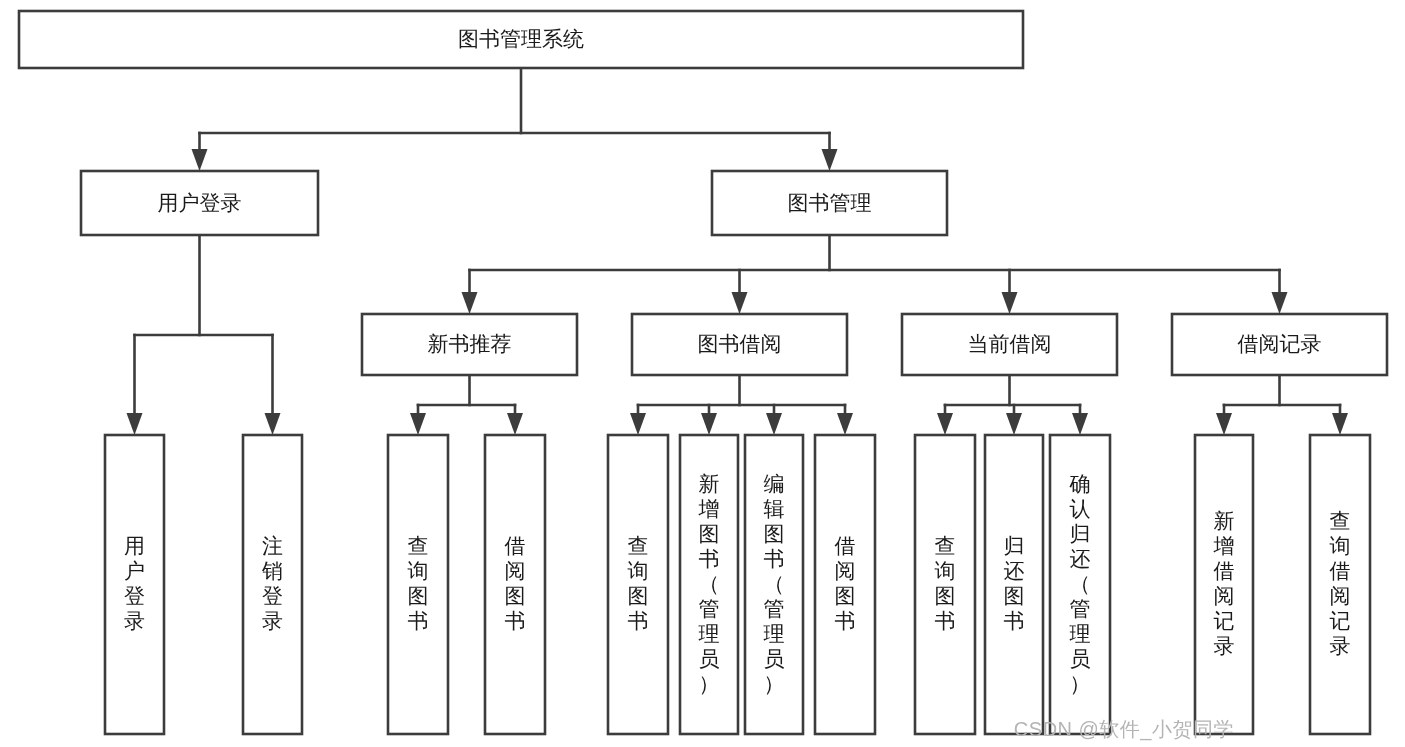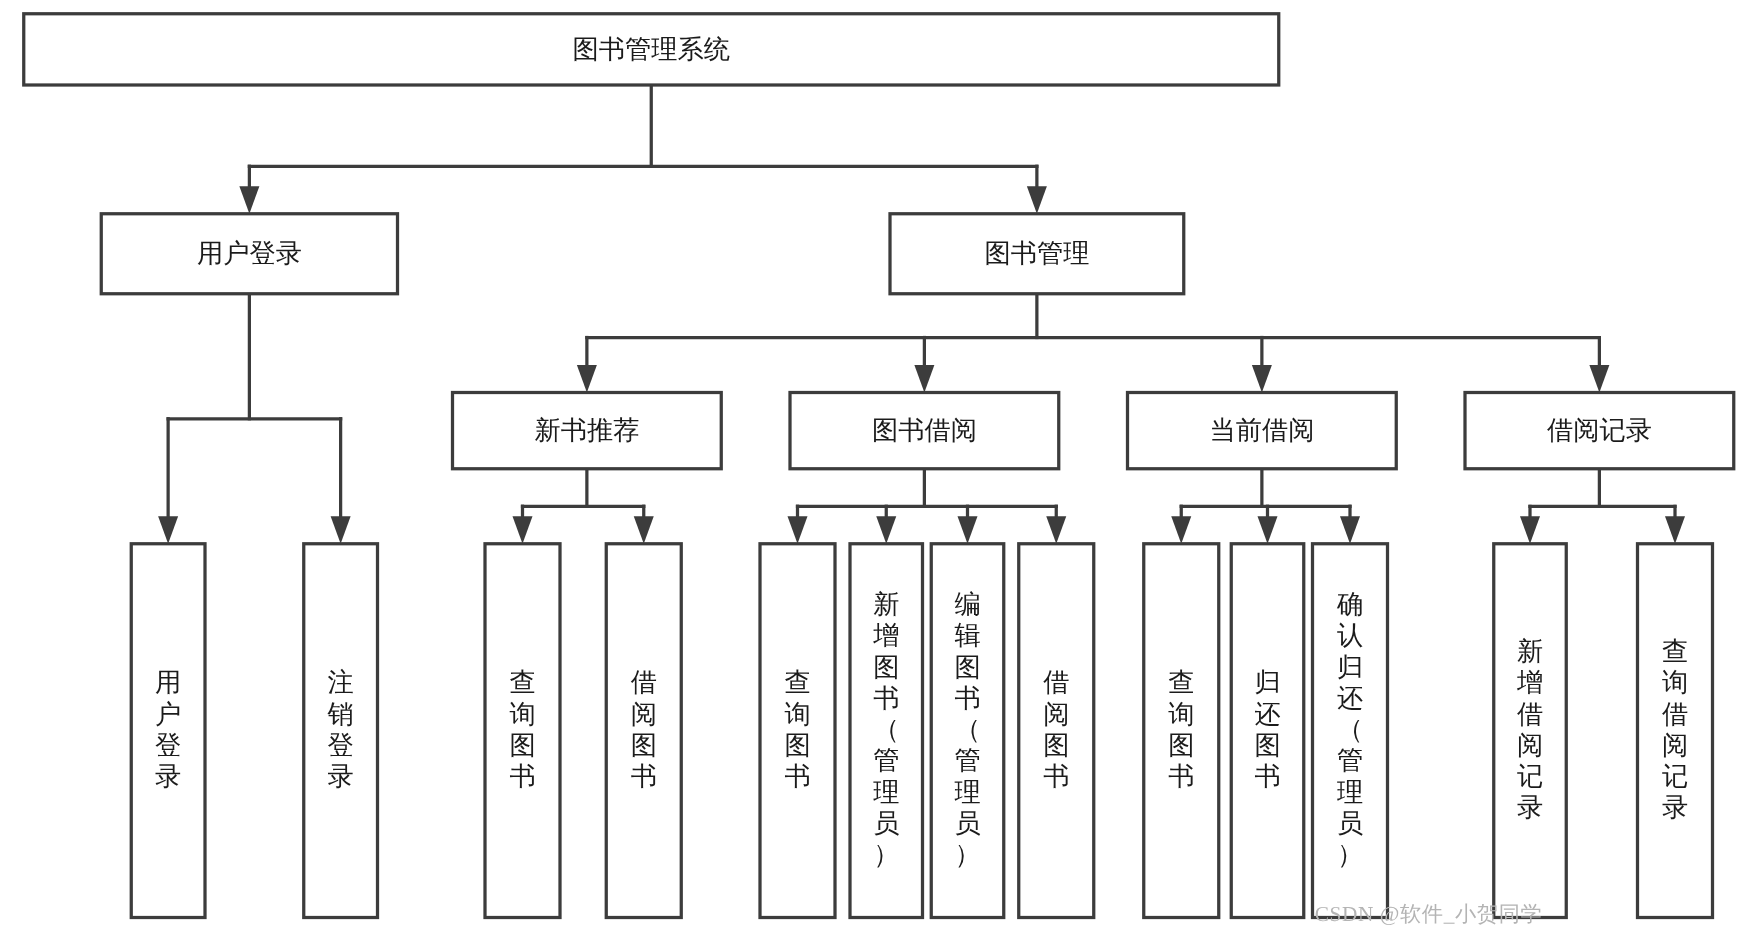--- a/index.html
+++ b/index.html
@@ -47,22 +47,22 @@
     fill: #1b1b1b;
     font-family: "Liberation Sans", "DejaVu Sans", sans-serif;
     font-size: 21px;
     text-anchor: middle;
     dominant-baseline: middle;
   }
   .watermark {
     position: absolute;
     right: 8px;
     bottom: 4px;
-    font-family: Liberation Serif, serif;
-    font-size: 17px;
+    font-family: Liberation Sans, sans-serif;
+    font-size: 20px;
     color: #b4b4b4;
     letter-spacing: 0.5px;
     white-space: nowrap;
     user-select: none;
   }
 </style>
 </head>
 <body>
 
 <div id="diagram-root">

